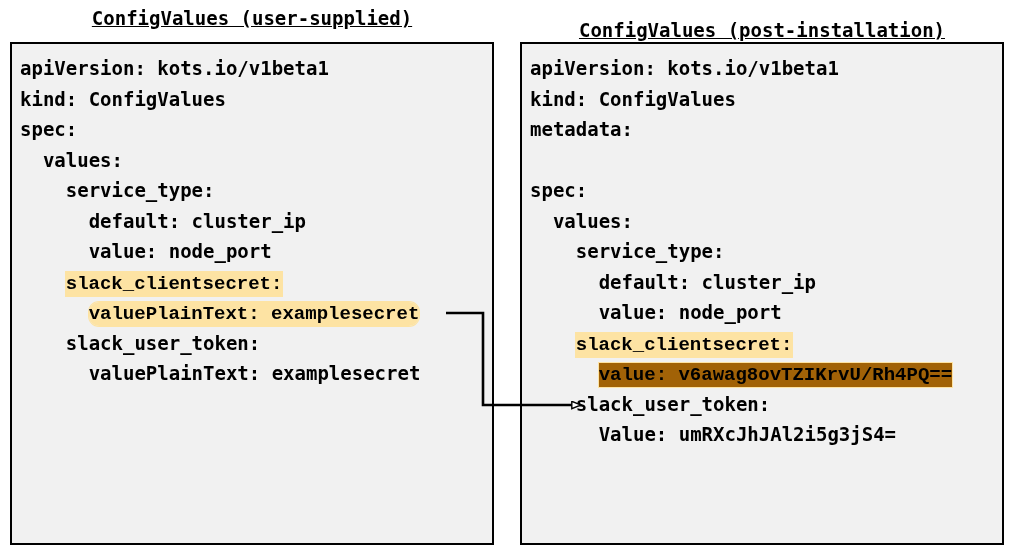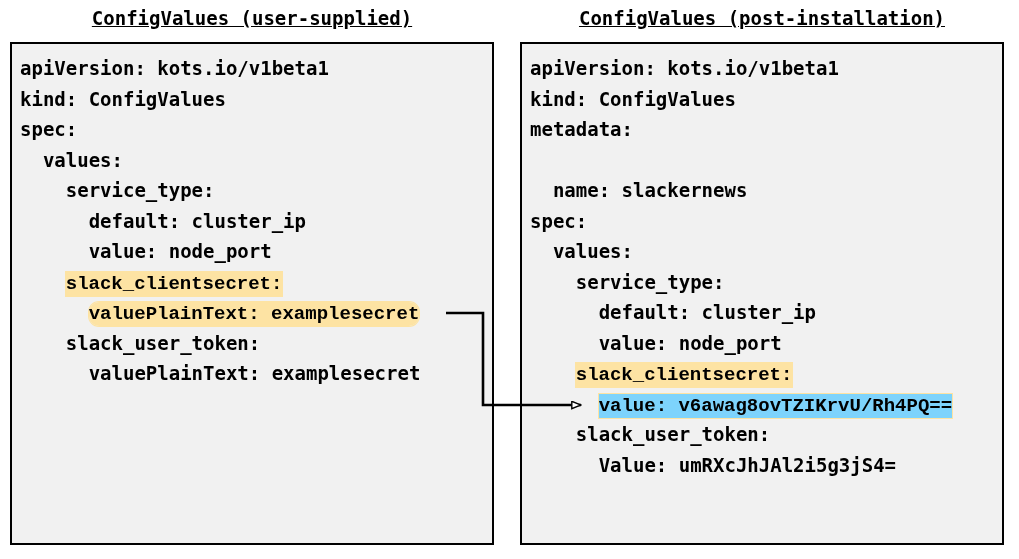--- a/index.html
+++ b/index.html
@@ -29,21 +29,21 @@
     font-size: 19px;
     font-weight: bold;
     color: #000000;
     letter-spacing: 0px;
     white-space: nowrap;
     text-align: center;
     line-height: 24px;
     text-decoration: underline;
   }
   #title-left  { left: 10px;  width: 484px; }
-  #title-right { left: 520px; width: 484px; }
+  #title-right { left: 520px; width: 484px; margin-top: 12px; }
 
   
   .panel {
     position: absolute;
     top: 42px;
     height: 503px;
     box-sizing: border-box;
     background: #f1f1f1;
     border: 2px solid #000000;
   }
@@ -112,28 +112,27 @@
         <div class="code-line"><span>      </span><span class="seg">valuePlainText: examplesecret</span></div>
       </div>
   </div>
 
   <div class="panel" id="panel-right" style="background: rgb(241, 241, 241); border-color: rgb(0, 0, 0);">
     <div class="code-block" id="code-right">
         <div class="code-line"><span class="seg">apiVersion: kots.io/v1beta1</span></div>
         <div class="code-line"><span class="seg">kind: ConfigValues</span></div>
         <div class="code-line"><span class="seg">metadata:</span></div>
         <div class="code-line"><span>  </span></div>
-        <div class="code-line"><span>  </span><span class="seg">name: slackernews</span></div>
         <div class="code-line"><span class="seg">spec:</span></div>
         <div class="code-line"><span>  </span><span class="seg">values:</span></div>
         <div class="code-line"><span>    </span><span class="seg">service_type:</span></div>
         <div class="code-line"><span>      </span><span class="seg">default: cluster_ip</span></div>
         <div class="code-line"><span>      </span><span class="seg">value: node_port</span></div>
         <div class="code-line hl"><span>    </span><span class="seg" style="background: rgb(253, 227, 163); box-shadow: rgb(253, 227, 163) 0px 0px 0px 1px;">slack_clientsecret:</span></div>
-        <div class="code-line hl"><span>      </span><span class="seg" style="background: #7dd3fc; box-shadow: rgb(253, 227, 163) 0px 0px 0px 1px;">value: v6awag8ovTZIKrvU/Rh4PQ==</span></div>
+        <div class="code-line hl"><span>      </span><span class="seg" style="background: #a16207; box-shadow: rgb(253, 227, 163) 0px 0px 0px 1px;">value: v6awag8ovTZIKrvU/Rh4PQ==</span></div>
         <div class="code-line"><span>    </span><span class="seg">slack_user_token:</span></div>
         <div class="code-line"><span>      </span><span class="seg">Value: umRXcJhJAl2i5g3jS4=</span></div>
       </div>
   </div>
 
   <svg class="connector" id="connector-svg" viewBox="0 0 1019 559">
     <defs>
       <marker id="arrowhead" markerWidth="11" markerHeight="9" refX="10" refY="4.5" orient="auto" markerUnits="userSpaceOnUse">
         <path d="M0.8,0.8 L10,4.5 L0.8,8.2 Z" fill="#ffffff" stroke="#000000" stroke-width="1.4" stroke-linejoin="miter"></path>
       </marker>

